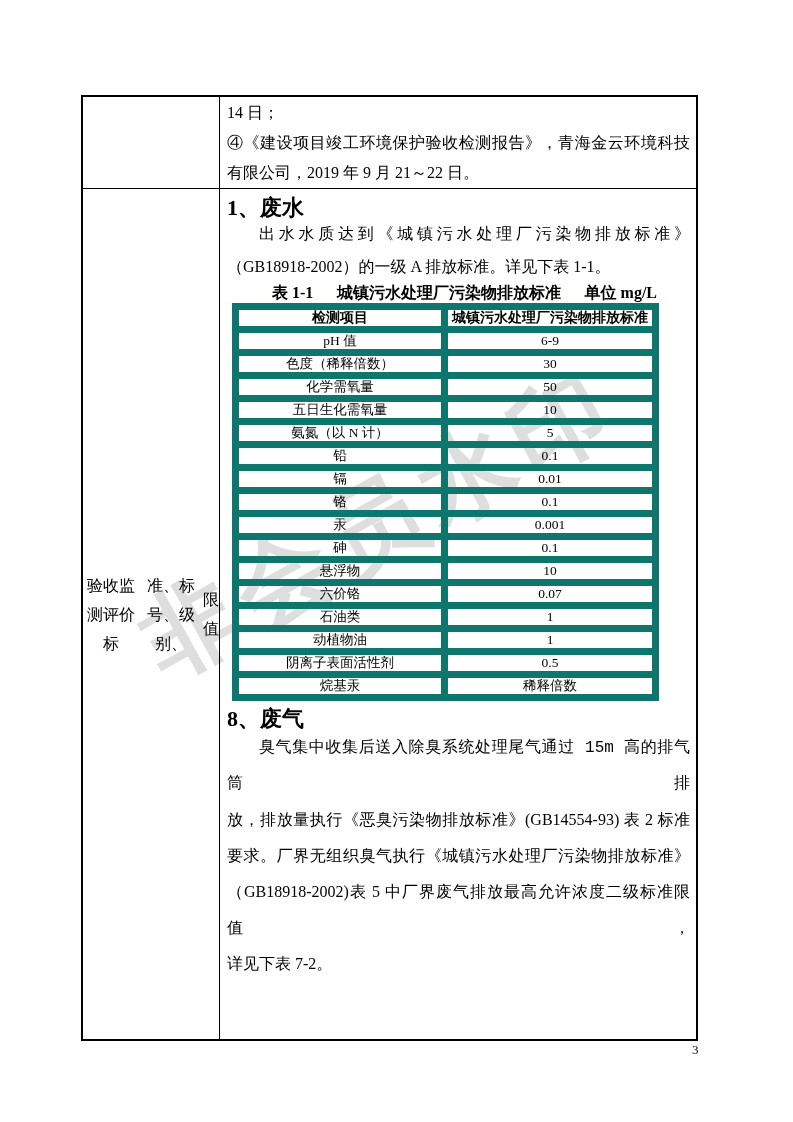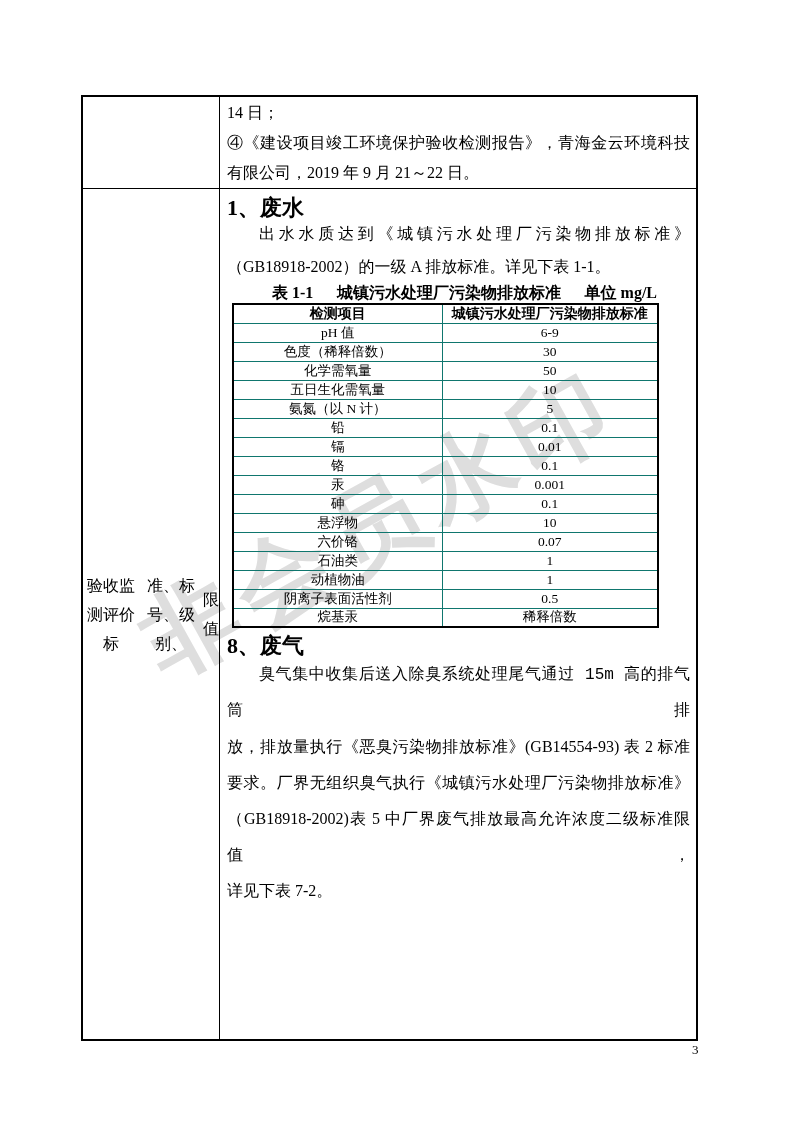--- a/index.html
+++ b/index.html
@@ -37,21 +37,21 @@
   .caption {
     display:flex; justify-content:space-between; align-items:center;
     width:427px; margin-left:5px; font-weight:bold; font-size:16px;
     line-height:20px; padding-left:40px; padding-right:2px;
   }
   table.data-table {
     width:427px; margin-left:5px; border-collapse:collapse;
     border:2px solid #000; table-layout:fixed;
   }
   table.data-table th, table.data-table td {
-    border:1px solid #0f766e; text-align:center; vertical-align:middle;
+    border:7px solid #0f766e; text-align:center; vertical-align:middle;
     height:19px; line-height:16px; padding:0; font-size:13.5px;
   }
   table.data-table th { font-weight:bold; font-size:14px; }
   .col-param { width:209px; }
   .page-number { position:absolute; left:692px; top:1042px; font-size:13px; z-index:1; }
 </style>
 </head>
 <body>
 
 <div class="page">

